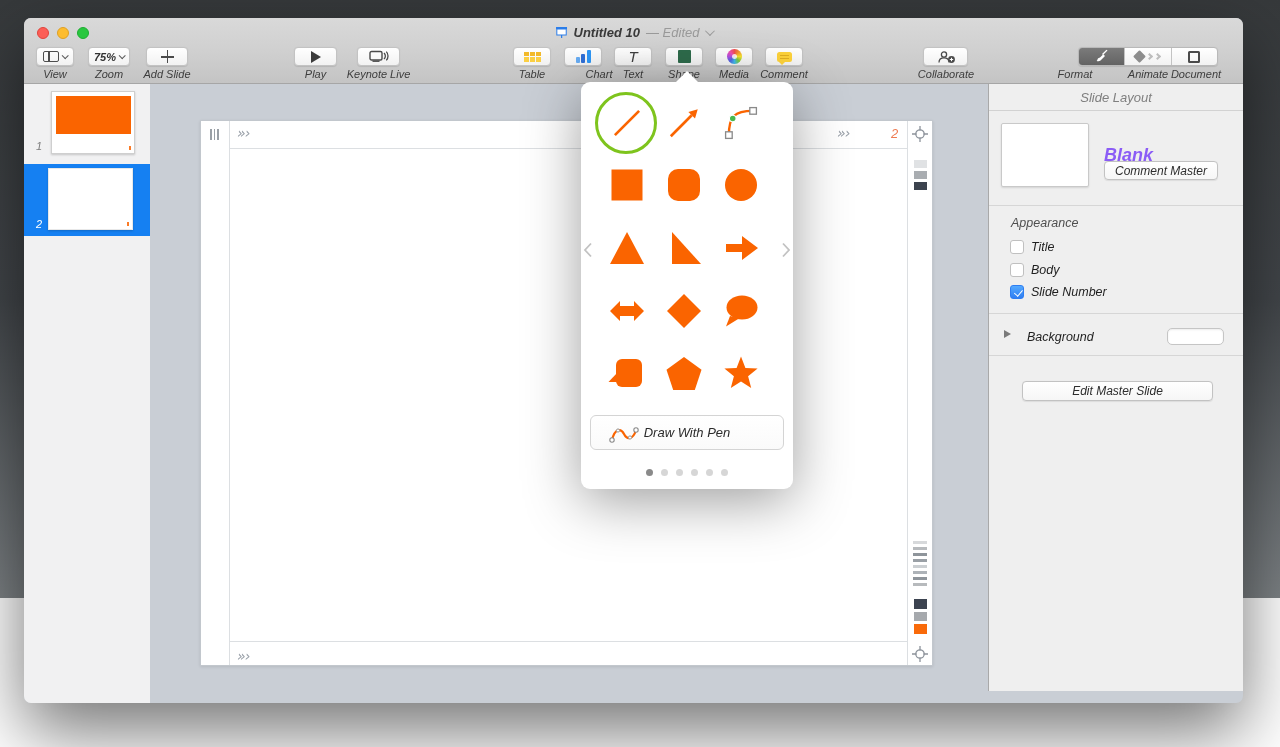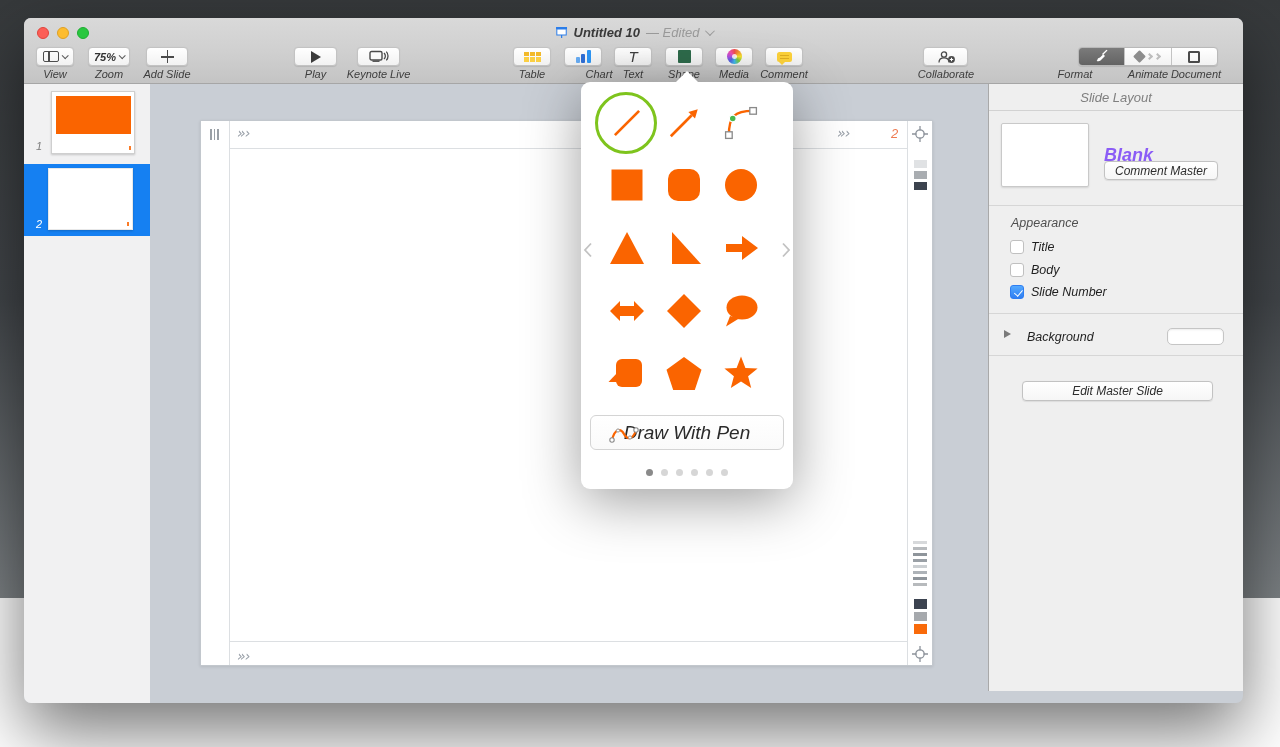--- a/index.html
+++ b/index.html
@@ -141,21 +141,21 @@
     border-left:12px solid transparent; border-right:12px solid transparent; border-bottom:12px solid #fff; }
   .pop-body { position:absolute; left:0; top:12px; width:212px; height:407px; background:#fff; border-radius:9px; }
   .shape-grid { position:absolute; left:17px; top:10px; display:grid;
     grid-template-columns:57px 57px 57px; grid-template-rows:62px 62px 64px 62px 64px; }
   .shape-cell { display:flex; align-items:center; justify-content:center; }
   .ring { position:absolute; left:14px; top:10px; width:62px; height:62px; border:3.5px solid #7ec41d; border-radius:50%; }
   .nav-chev { position:absolute; top:160px; width:10px; height:16px; }
   .nc-left { left:2px; } .nc-right { left:200px; }
   .pen-btn { position:absolute; left:9px; top:333px; width:194px; height:35px; border:1px solid #d4d4d4; border-radius:6px;
     background:linear-gradient(#ffffff,#fafafa); display:flex; align-items:center; justify-content:center;
-    font-size:19px; color:#2b2b2b; }
+    font-size:13px; color:#2b2b2b; }
   .pen-ic { position:absolute; left:16px; top:6px; }
   .dots { position:absolute; left:0; right:0; top:387px; display:flex; justify-content:center; gap:8px; }
   .dot { width:7px; height:7px; border-radius:50%; background:#d6d6d6; }
   .dot.active { background:#8a8a8a; }
 </style>
 </head>
 <body>
 
 <div class="stage">
 

